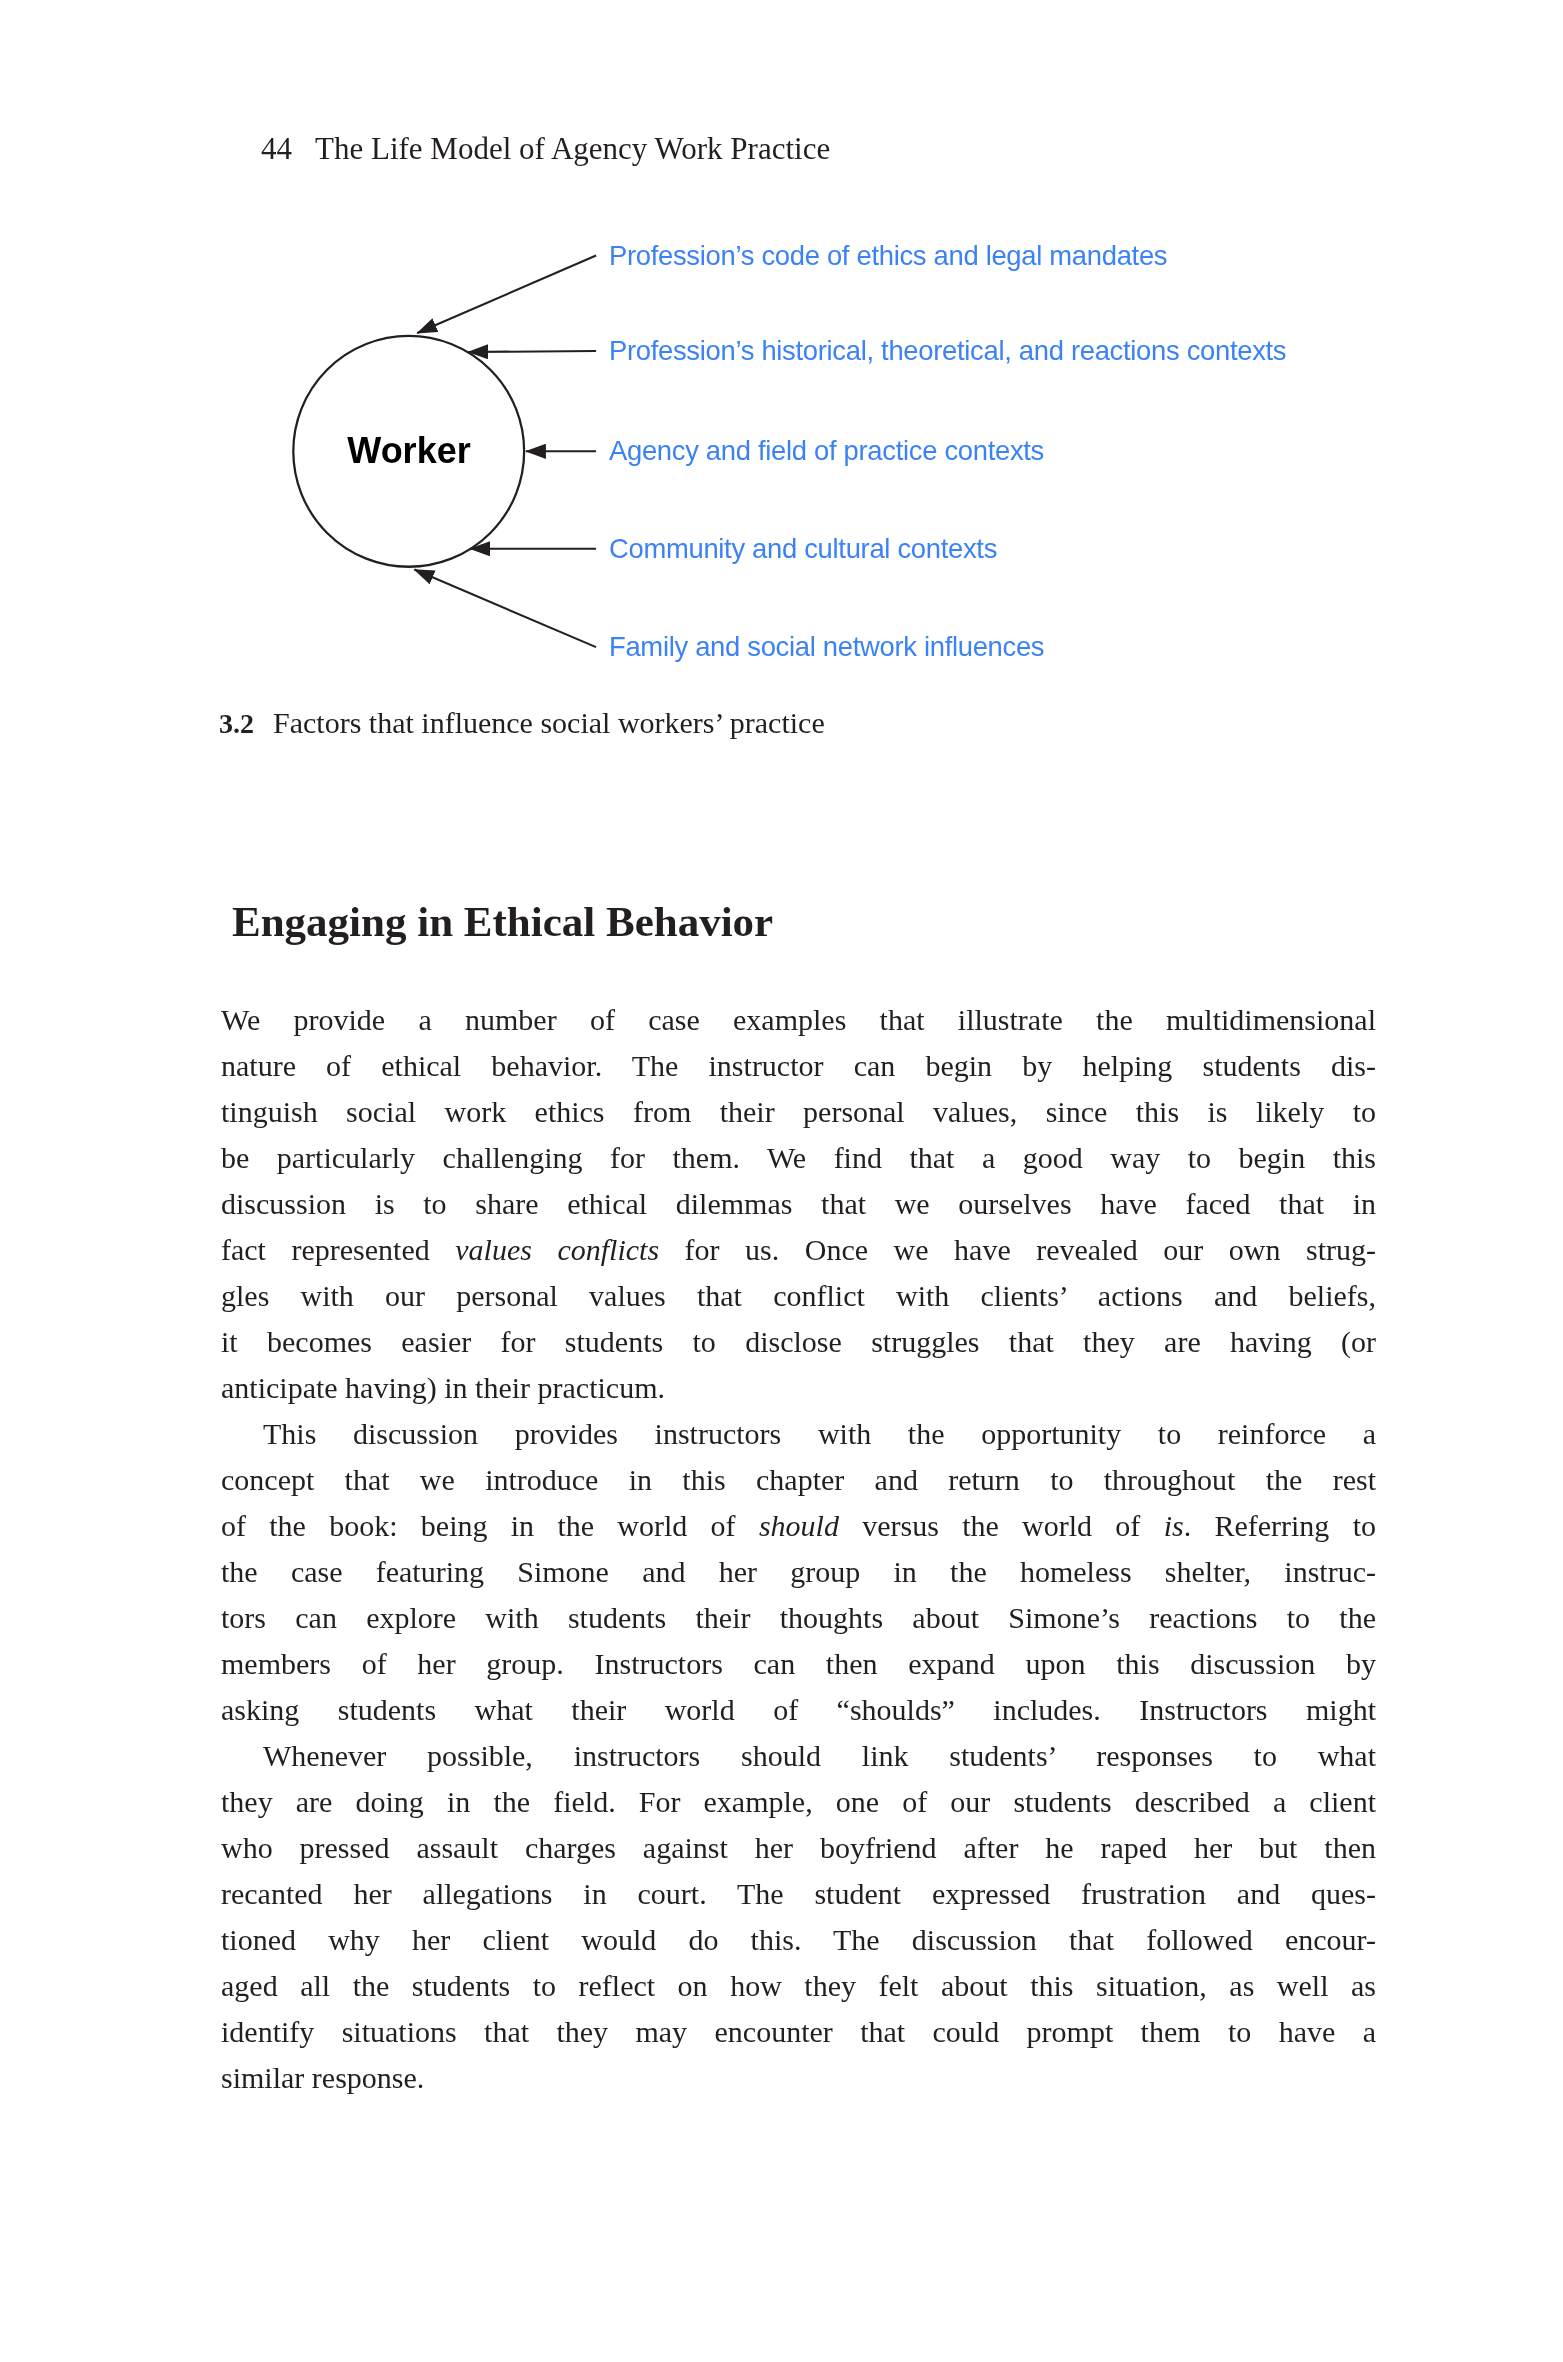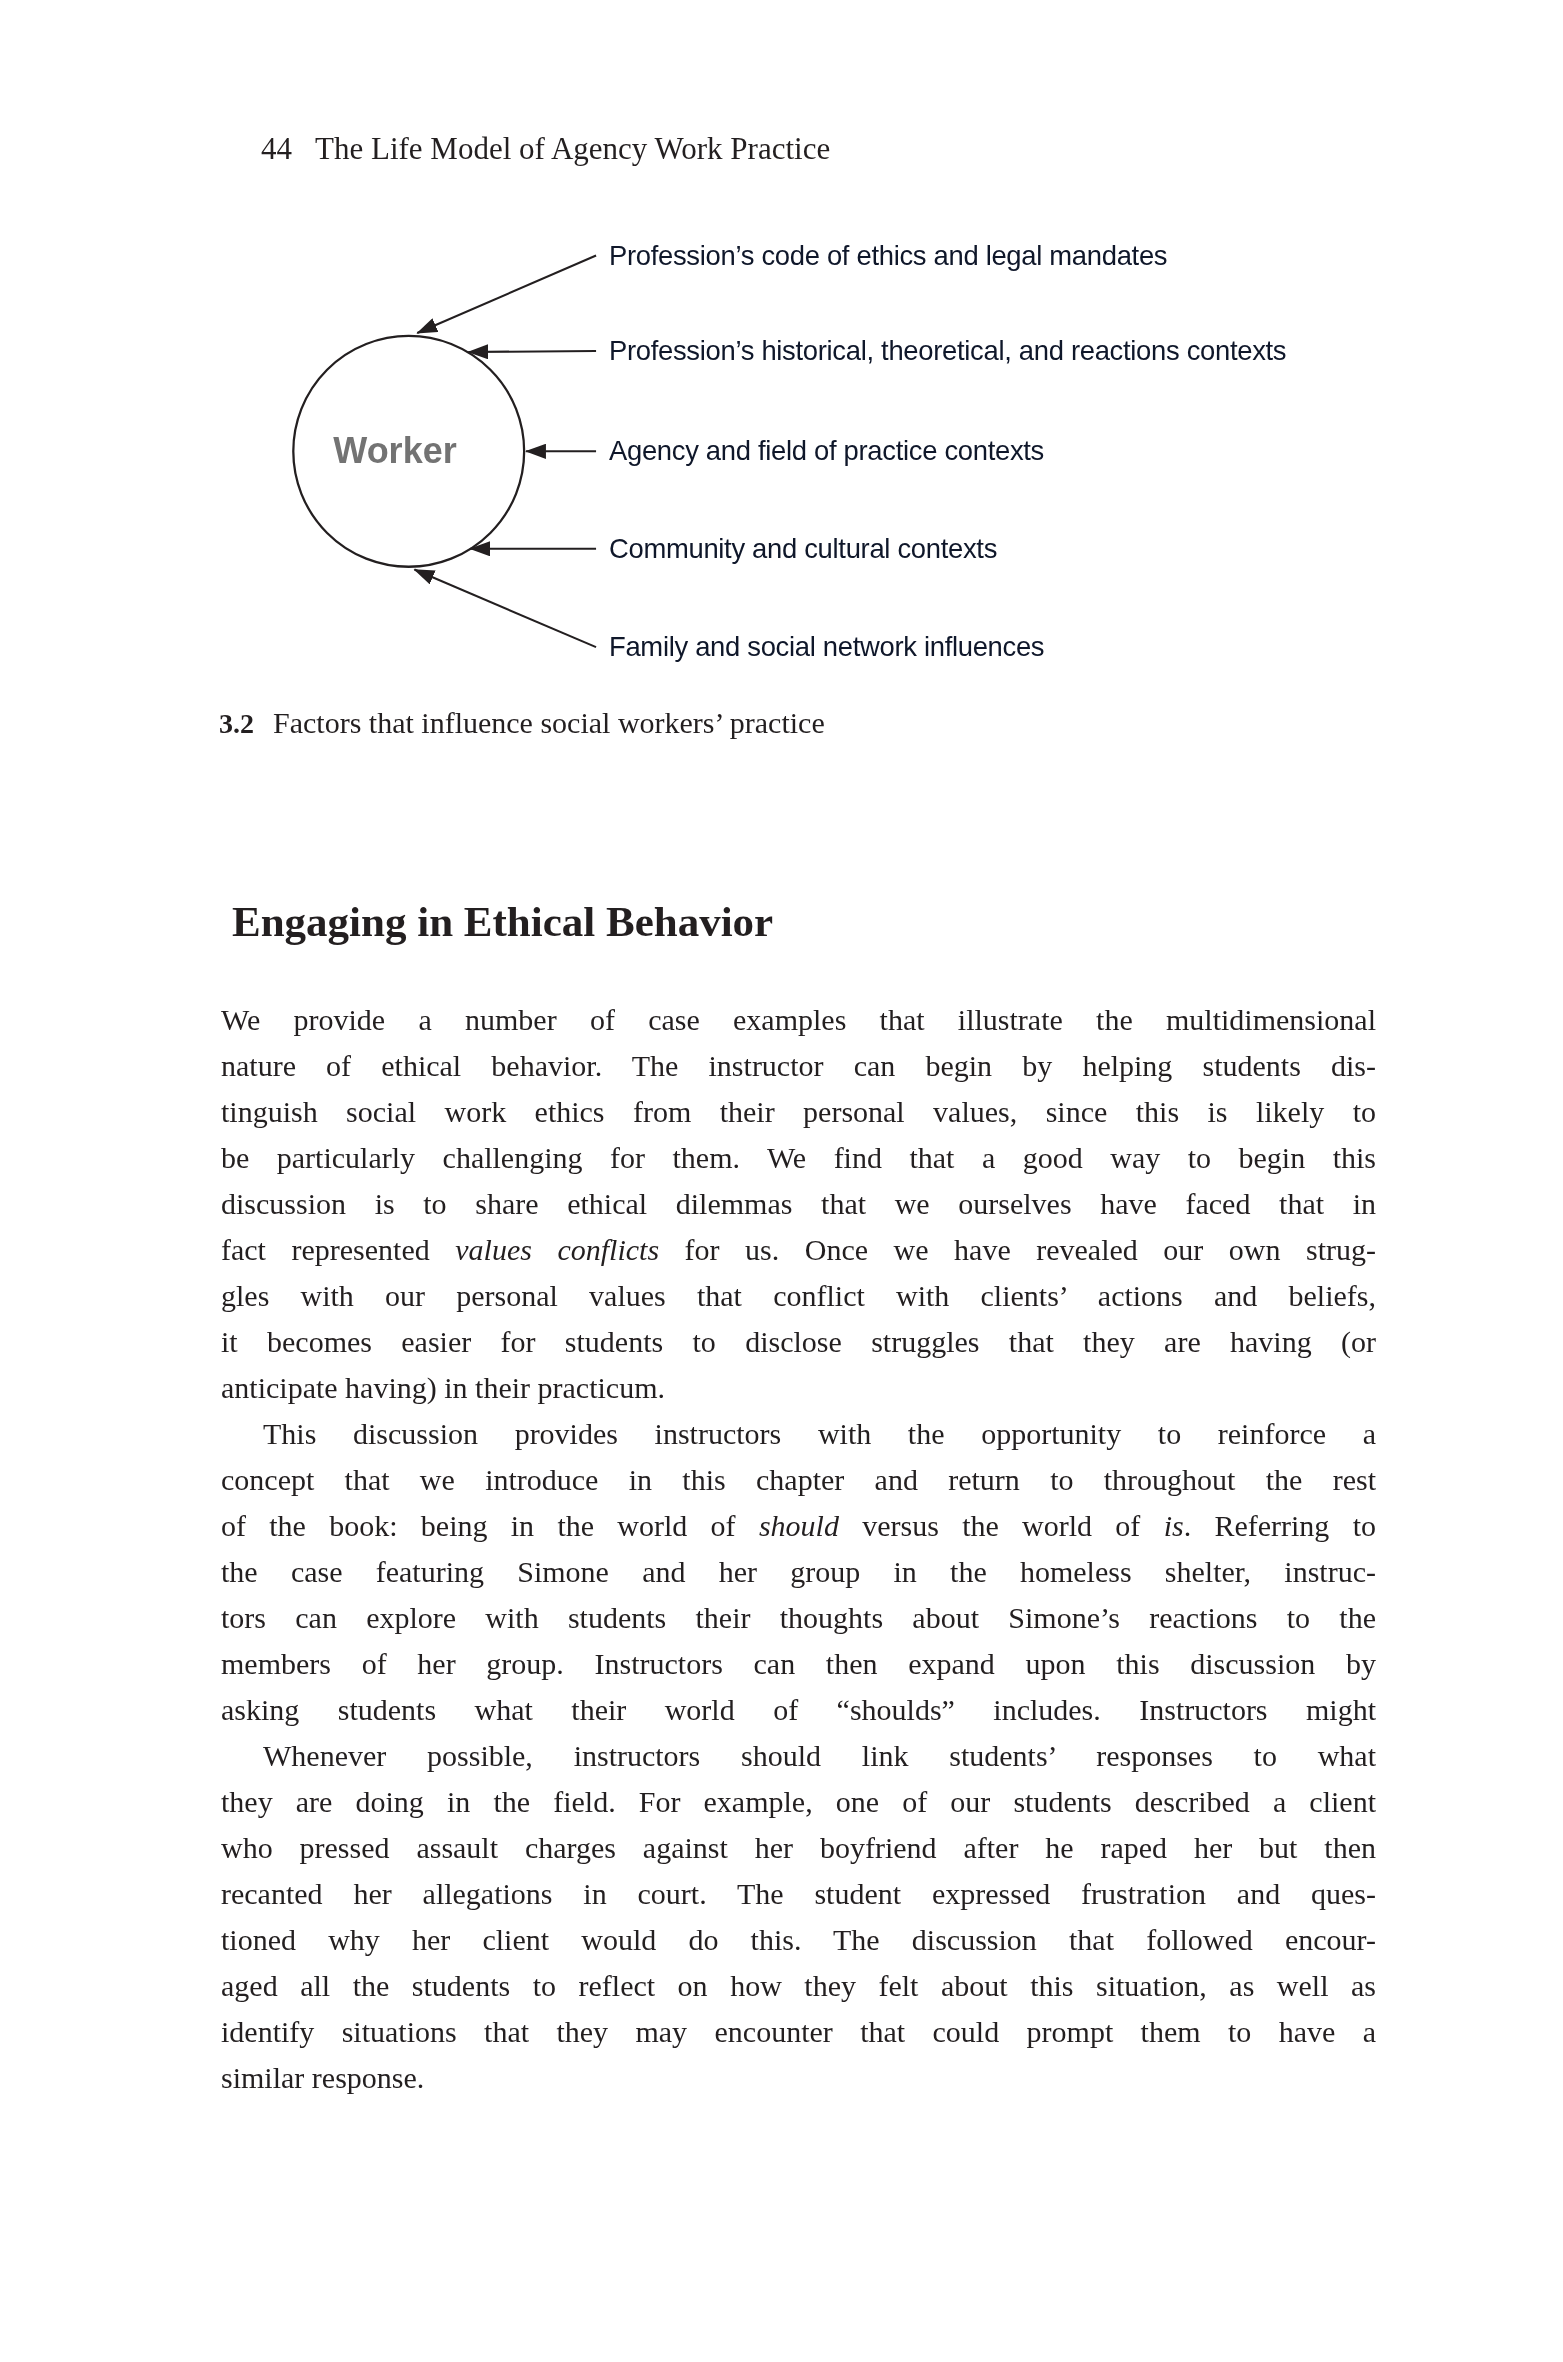--- a/index.html
+++ b/index.html
@@ -9,26 +9,26 @@
     overflow:hidden;
   }
   .running-header {
     position:absolute; top:131px; left:261px; font-size:31px;
     display:flex; gap:23px; white-space:nowrap;
   }
   .diagram-svg { position:absolute; top:0; left:0; }
   .factor-label {
     position:absolute; left:609px; transform:translateY(-50%);
     font-family:"Liberation Sans","DejaVu Sans",sans-serif;
-    font-size:27.4px; letter-spacing:-0.3px; white-space:nowrap; color:#0f172a;
+    font-size:27.4px; letter-spacing:-0.3px; white-space:nowrap; color:#3b82f6;
   }
   .worker-label {
-    position:absolute; left:395px; top:451px; transform:translate(-50%,-50%);
+    position:absolute; left:409px; top:451px; transform:translate(-50%,-50%);
     font-family:"Liberation Sans","DejaVu Sans",sans-serif;
-    font-weight:700; font-size:36px; color:#737373;
+    font-weight:700; font-size:36px; color:#000000;
   }
   .figure-caption {
     position:absolute; left:219px; top:706px; font-size:30px; white-space:nowrap;
   }
   .figure-caption .cap-num { font-weight:700; font-size:28px; margin-right:19px; }
   .section-heading {
     position:absolute; left:232px; top:897px; font-size:43px; font-weight:700;
     white-space:nowrap;
   }
   .body-paragraphs {

